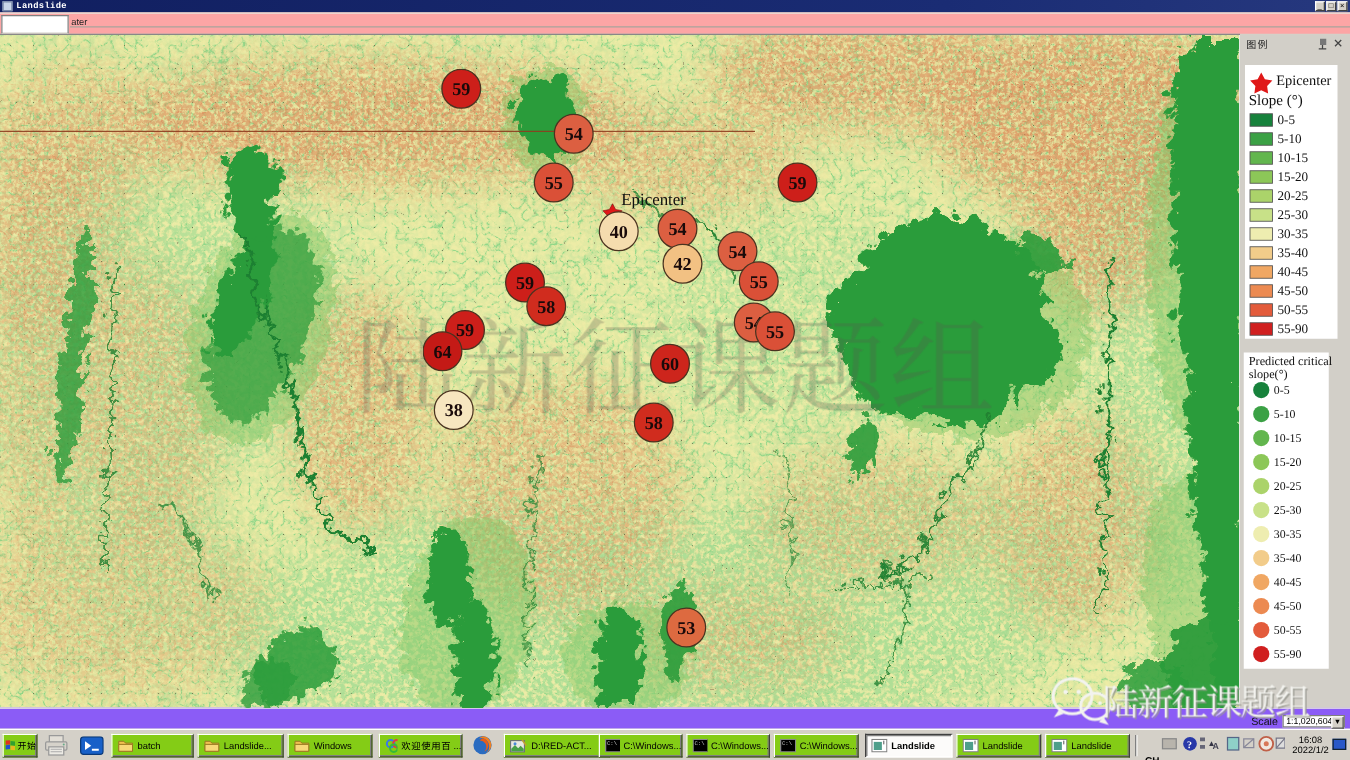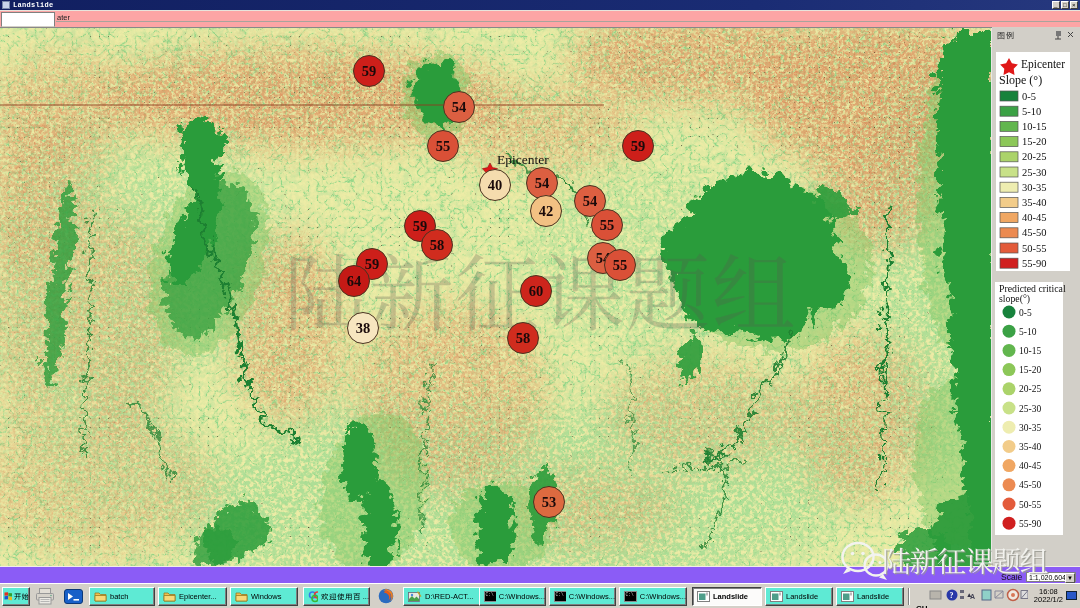--- a/index.html
+++ b/index.html
@@ -11,21 +11,21 @@
 #combo {position:absolute;left:1px;top:1px;width:54px;height:15px;background:#fff;border:1px solid #808080;border-bottom-color:#d4d0c8}
 #toolbar .ater {position:absolute;left:57px;top:2px;font-size:7.5px;color:#222}
 #toolbar .tline {position:absolute;left:56px;top:9.5px;width:1024px;height:1px;background:#a8a49c}
 #mapwrap {position:absolute;left:0;top:27px;width:992px;height:539px;overflow:hidden;border-top:1px solid #888}
 #legend {position:absolute;left:991px;top:28px;width:89px;height:538px;background:#d2cfc8;border-left:1px solid #e8e8e4}
 #statusbar {position:absolute;left:0;top:566px;width:1080px;height:17px;background:#8b5cf6;border-top:1px solid #f0ede8}
 #scale-lab {position:absolute;left:1001px;top:5px;font-size:8.5px;color:#111}
 #scale-box {position:absolute;left:1026px;top:4.5px;width:50px;height:10.5px;background:#fff;border:1px solid #808080;font-size:7px;padding:1px 1px 0 2px;font-family:"Liberation Sans"}
 #scale-box .arr {position:absolute;right:0;top:0;width:10px;height:10px;background:#d4d0c8;border:1px solid #fff;border-right-color:#555;border-bottom-color:#555;font-size:6px;text-align:center;line-height:9px}
 #taskbar {position:absolute;left:0;top:583px;width:1080px;height:25px;background:#d4d0c8;border-top:1px solid #fff}
-.tbtn {position:absolute;top:3px;height:19px;background:#5eead4;border:1px solid #fff;border-right-color:#404040;border-bottom-color:#404040;box-shadow:inset -1px -1px 0 #808080;display:flex;align-items:center;padding-left:4px;gap:3px;overflow:hidden}
+.tbtn {position:absolute;top:3px;height:19px;background:#84cc16;border:1px solid #fff;border-right-color:#404040;border-bottom-color:#404040;box-shadow:inset -1px -1px 0 #808080;display:flex;align-items:center;padding-left:4px;gap:3px;overflow:hidden}
 .tbtn.active {background:#fcfbfa;border:1px solid #404040;border-right-color:#fff;border-bottom-color:#fff;box-shadow:inset 1px 1px 0 #808080}
 .blab {font-size:7.5px;color:#000;white-space:nowrap}
 .blab.b {font-weight:bold}
 .qicon {position:absolute}
 #tray {position:absolute;left:910px;top:0;width:170px;height:25px}
 #clock {position:absolute;right:17px;top:4px;font-size:7.5px;text-align:center;line-height:8px;color:#000}
 #logo {position:absolute;left:835px;top:538px}
 </style></head>
 <body>
 <div id="titlebar">
@@ -365,21 +365,21 @@
         <path d="M1 2 l4 0 1.5 1.5 5.5 0 0 6.5 -11 0 Z" fill="#f0c050" stroke="#9a7820" stroke-width="0.8"></path>
         <path d="M1 4.5 l11 0 0 5.5 -11 0 Z" fill="#f8d878" stroke="#9a7820" stroke-width="0.8"></path>
       </svg>
       <span class="blab">batch</span>
     </div>
 <div class="tbtn" style="left:158px;width:69px">
       <svg width="13" height="11" style="display:block">
         <path d="M1 2 l4 0 1.5 1.5 5.5 0 0 6.5 -11 0 Z" fill="#f0c050" stroke="#9a7820" stroke-width="0.8"></path>
         <path d="M1 4.5 l11 0 0 5.5 -11 0 Z" fill="#f8d878" stroke="#9a7820" stroke-width="0.8"></path>
       </svg>
-      <span class="blab">Epicenter...</span>
+      <span class="blab">Landslide...</span>
     </div>
 <div class="tbtn" style="left:230px;width:68px">
       <svg width="13" height="11" style="display:block">
         <path d="M1 2 l4 0 1.5 1.5 5.5 0 0 6.5 -11 0 Z" fill="#f0c050" stroke="#9a7820" stroke-width="0.8"></path>
         <path d="M1 4.5 l11 0 0 5.5 -11 0 Z" fill="#f8d878" stroke="#9a7820" stroke-width="0.8"></path>
       </svg>
       <span class="blab">Windows</span>
     </div>
 <div class="tbtn" style="left:303px;width:67px">
       <svg width="14" height="13" style="display:block">

